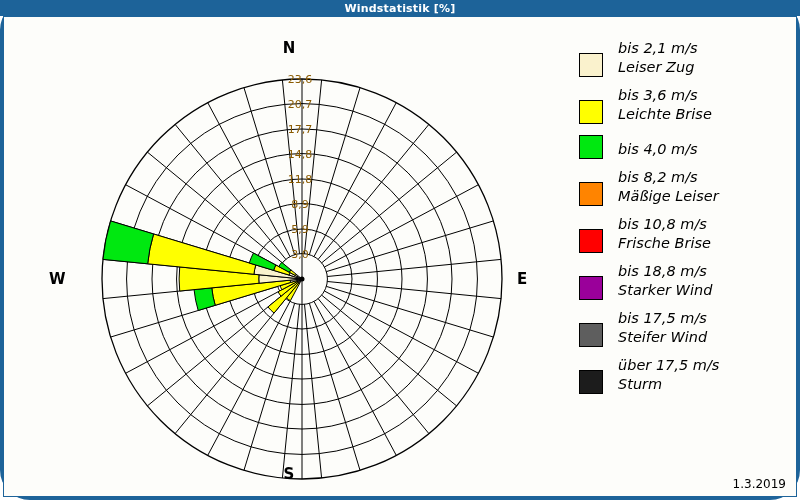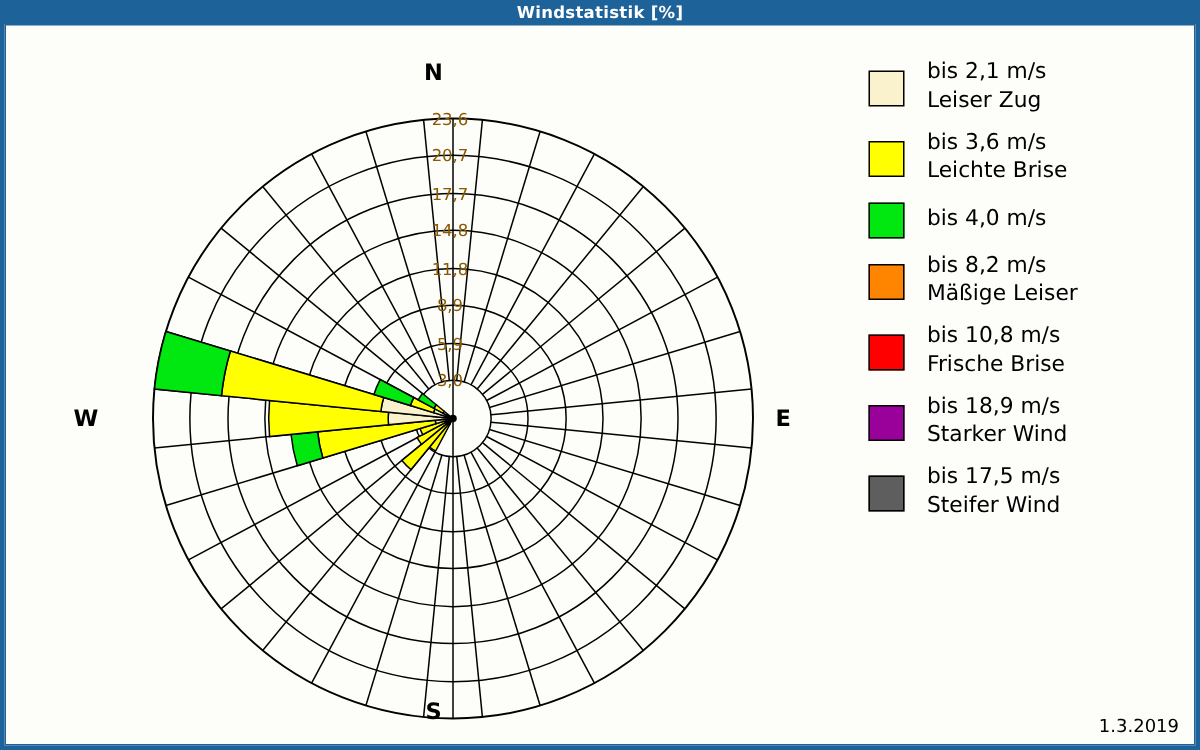--- a/index.html
+++ b/index.html
@@ -12,20 +12,21 @@
     height: 500px;
     font-family: "DejaVu Sans", sans-serif;
     overflow: hidden;
   }
   #window {
     position: relative;
     width: 800px;
     height: 500px;
     box-sizing: border-box;
     background: #1d6399;
+    border-radius: 30px;
   }
   #titlebar {
     position: absolute;
     left: 0; top: 0;
     width: 800px;
     height: 16px;
     background: #1d6399;
     display: flex;
     align-items: center;
     justify-content: center;
@@ -55,22 +56,23 @@
     height: 479px;
   }
   #legend {
     position: absolute;
     left: 575px;
     top: 22px;
     width: 215px;
   }
   .legend-row {
     display: flex;
-    align-items: center;
+    align-items: flex-end;
     margin-bottom: 9px;
+    font-style: italic;
   }
   .swatch {
     width: 24px;
     height: 24px;
     border: 1px solid #000000;
     box-sizing: border-box;
     flex: 0 0 auto;
     margin-top: 2px;
   }
   .legend-label {
@@ -224,24 +226,28 @@
         <div class="legend-row">
           <div class="swatch" style="background: rgb(255, 132, 0);"></div>
           <div class="legend-label"><span>bis 8,2 m/s</span><span class="l2">Mäßige Leiser</span></div>
         </div>
         <div class="legend-row">
           <div class="swatch" style="background: rgb(255, 0, 0);"></div>
           <div class="legend-label"><span>bis 10,8 m/s</span><span class="l2">Frische Brise</span></div>
         </div>
         <div class="legend-row">
           <div class="swatch" style="background: rgb(154, 0, 154);"></div>
-          <div class="legend-label"><span>bis 18,9 m/s</span><span class="l2">Starker Wind</span></div>
+          <div class="legend-label"><span>bis 18,8 m/s</span><span class="l2">Starker Wind</span></div>
         </div>
         <div class="legend-row">
           <div class="swatch" style="background: rgb(94, 94, 94);"></div>
           <div class="legend-label"><span>bis 17,5 m/s</span><span class="l2">Steifer Wind</span></div>
         </div>
+        <div class="legend-row">
+          <div class="swatch" style="background: rgb(28, 28, 28);"></div>
+          <div class="legend-label"><span>über 17,5 m/s</span><span class="l2">Sturm</span></div>
+        </div>
       </div>
 
     <div id="date-stamp">1.3.2019</div>
 
   </div>
 </div>
 
 </body></html>

